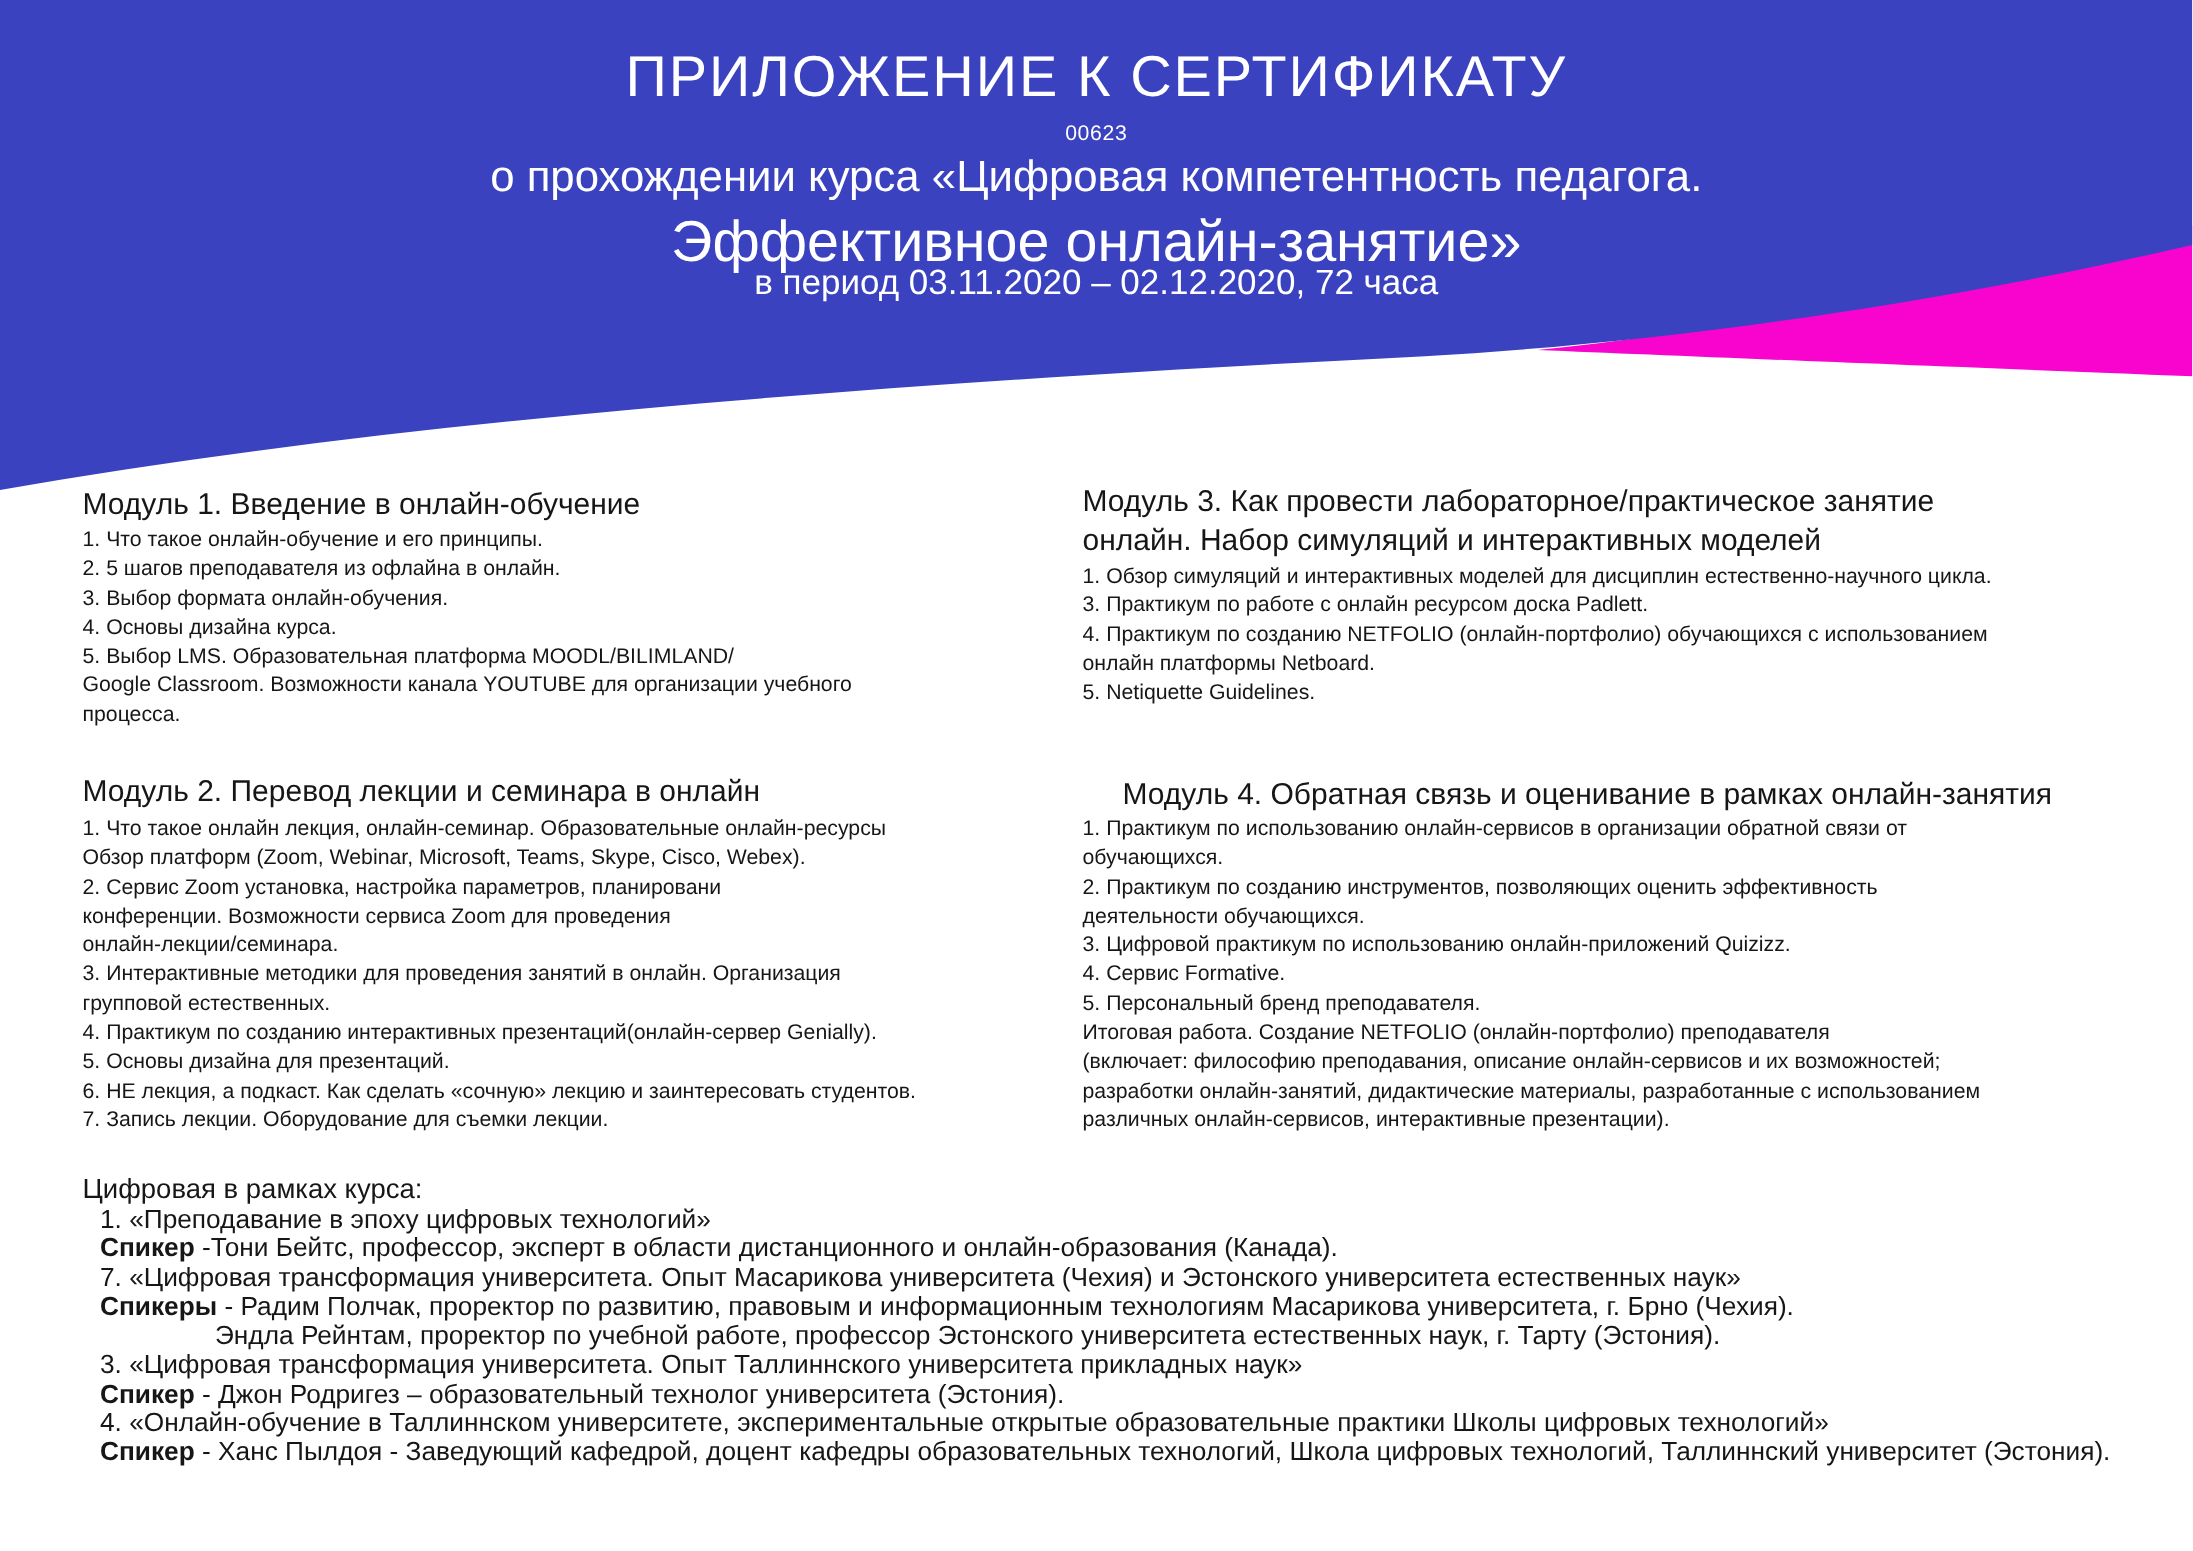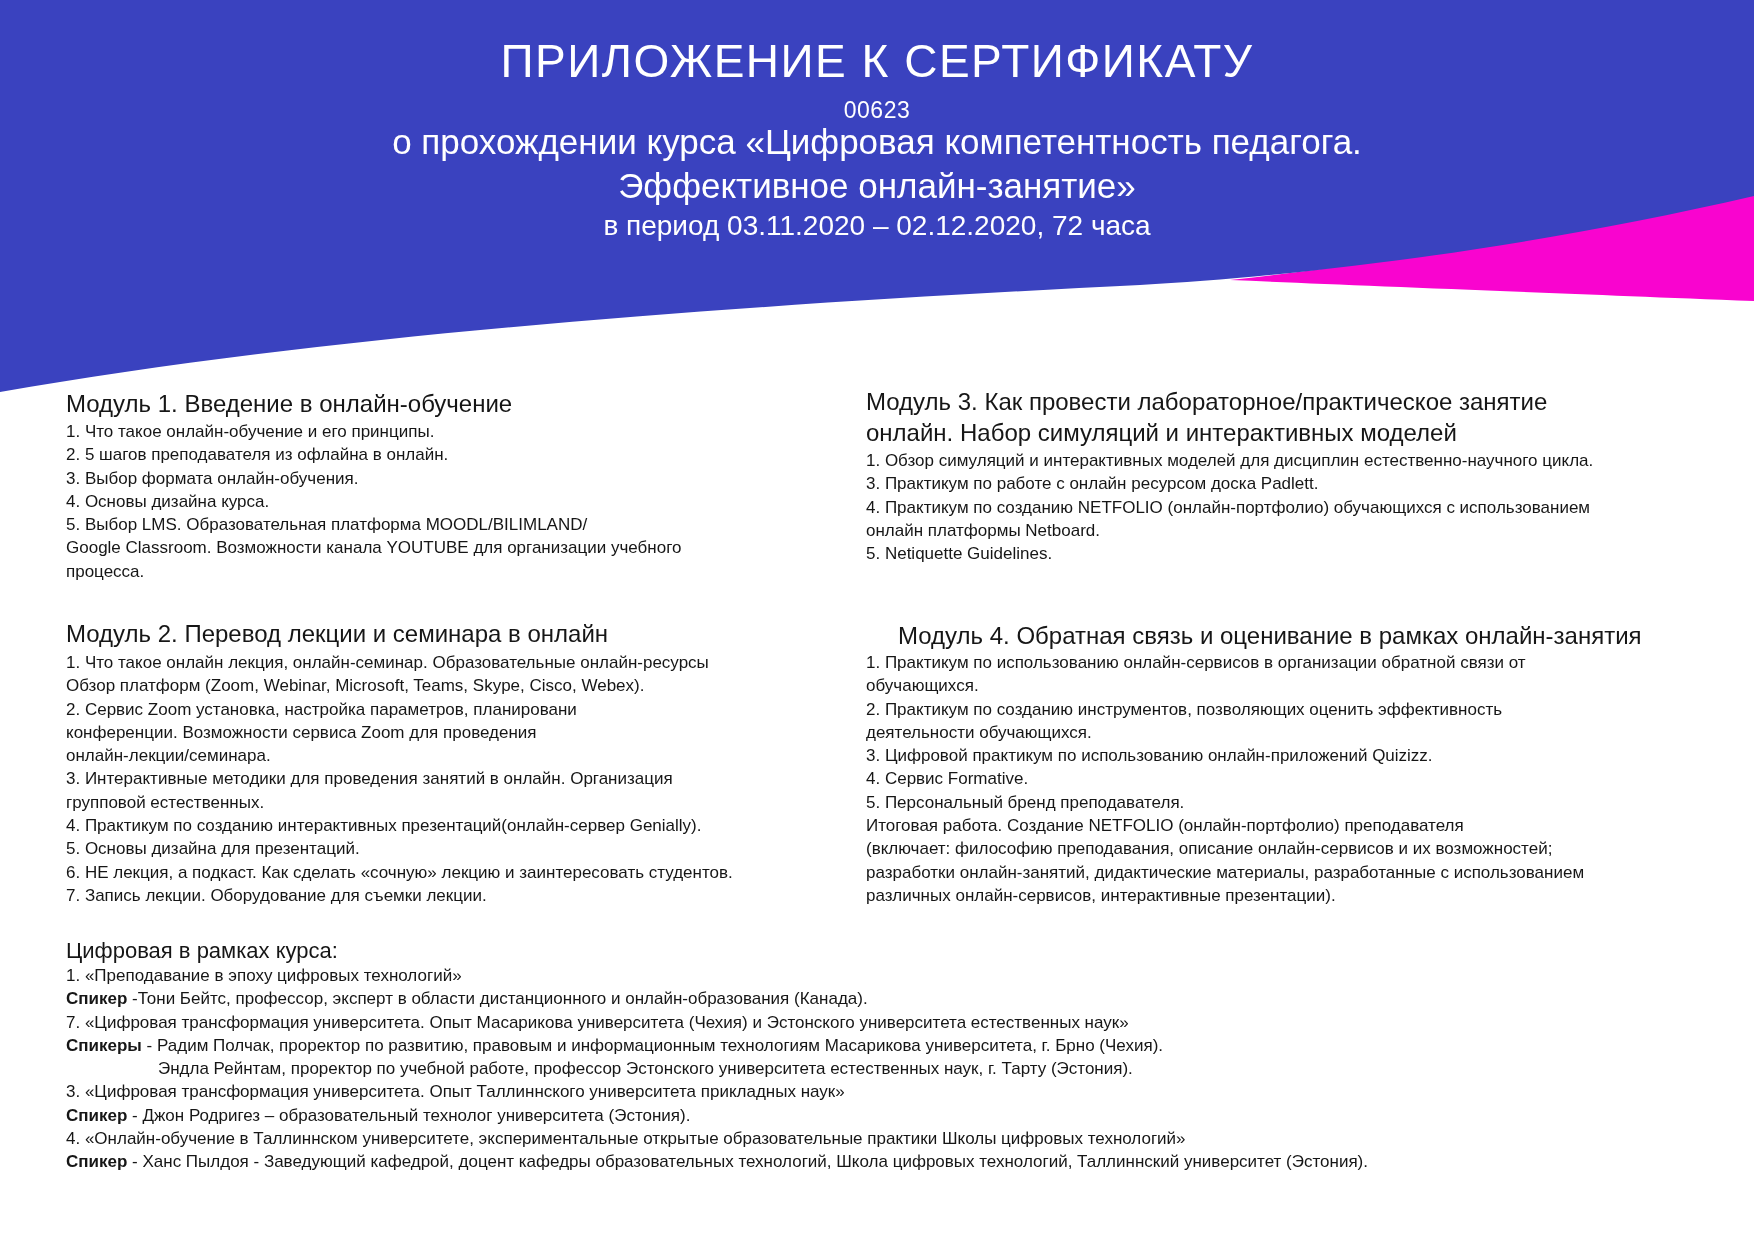--- a/index.html
+++ b/index.html
@@ -1,28 +1,28 @@
 <!DOCTYPE html>
 <html><head>
 <meta charset="utf-8">
 <style>
   html,body{margin:0;padding:0;background:#fff;}
   .page{position:relative;width:1754px;height:1241px;background:#ffffff;overflow:hidden;
         font-family:"Liberation Sans",sans-serif;color:#161616;}
   .hdr-svg{position:absolute;top:0;left:0;display:block;}
   .hdr-text{position:absolute;left:0;right:0;text-align:center;color:#ffffff;white-space:nowrap;}
   .hdr-title{top:34px;font-size:46px;letter-spacing:1.5px;font-weight:400;}
-  .hdr-number{top:97px;font-size:23px;letter-spacing:.5px;}
+  .hdr-number{top:97px;font-size:17px;letter-spacing:.5px;}
   .hdr-course1{top:122px;font-size:35px;}
-  .hdr-course2{top:166px;font-size:35px;}
+  .hdr-course2{top:166px;font-size:46px;}
   .hdr-period{top:210px;font-size:28px;}
   .block{position:absolute;}
   .mhead-line{font-size:24px;line-height:31px;font-weight:400;}
   .mline{font-size:17px;line-height:23.3px;}
-  .wline{font-size:17px;line-height:23.3px;}
+  .wline{font-size:21px;line-height:23.3px;margin-left:14px;}
   .wline b{font-weight:700;}
   .indent{padding-left:92px;}
   .web-title{font-size:22px;line-height:26px;}
   .m1h{left:66px;top:388px;}
   .m1l{left:66px;top:420px;width:745px;}
   .m2h{left:66px;top:618px;}
   .m2l{left:66px;top:651px;width:760px;}
   .m3h{left:866px;top:386px;}
   .m3l{left:866px;top:449px;width:860px;}
   .m4h{left:866px;top:620px;margin-left:32px;}

